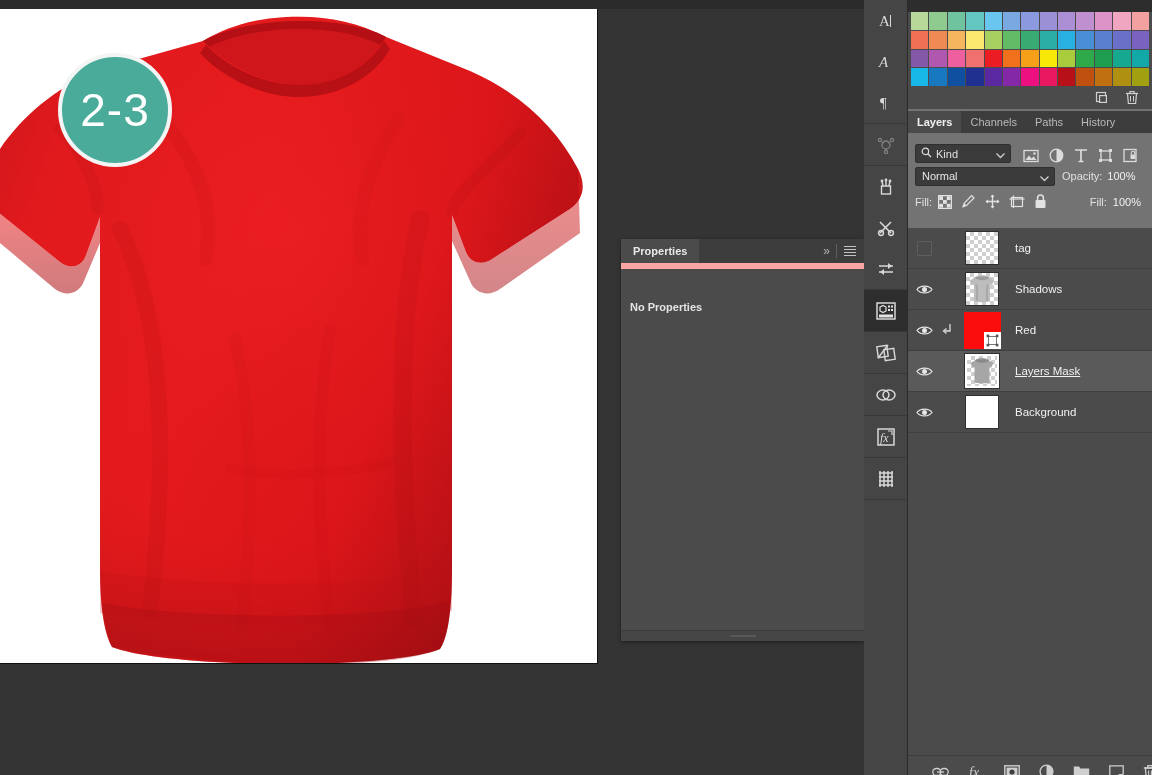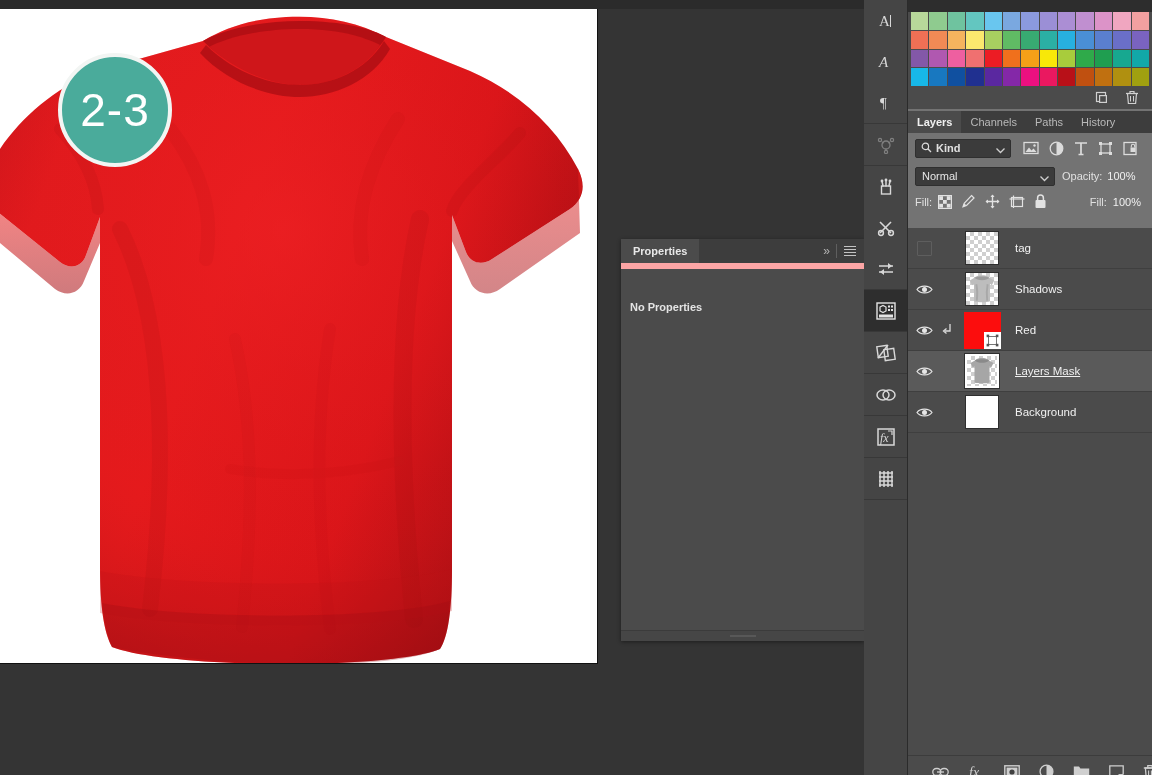--- a/index.html
+++ b/index.html
@@ -127,21 +127,21 @@
   }
   .panel-tab {
     display: flex; align-items: center; padding: 0 9px;
     font-size: 11px; color: #b9b9b9;
   }
   .panel-tab.active { background: #4b4b4b; color: #f0f0f0; font-weight: bold; }
 
   
   #layers-filter {
     position: absolute; left: 0; top: 121px; width: 244px; height: 30px;
-    display: flex; align-items: center; padding: 0 7px; font-weight: bold;
+    display: flex; align-items: flex-end; padding: 0 7px;
   }
   #kind-select {
     width: 96px; height: 19px; background: #3b3b3b; border: 1px solid #2f2f2f;
     border-radius: 2px; display: flex; align-items: center; padding: 0 5px;
     color: #e0e0e0; font-size: 11px; gap: 4px; position: relative;
   }
   #kind-select .sel-caret { position: absolute; right: 5px; top: 4px; }
   .filter-icons { display: flex; align-items: center; gap: 10px; margin-left: 12px; color: #d8d8d8; }
   .filter-icons svg { display: block; }
 

